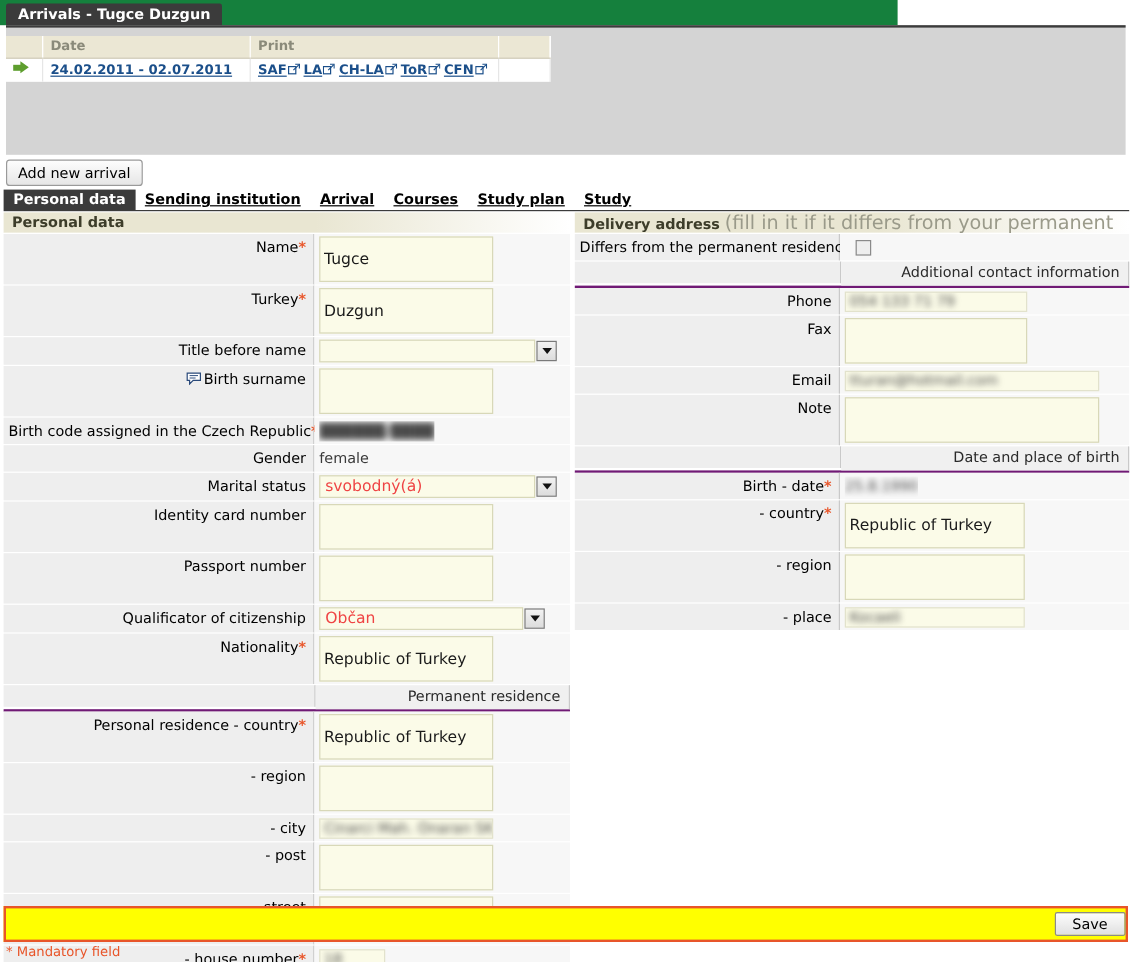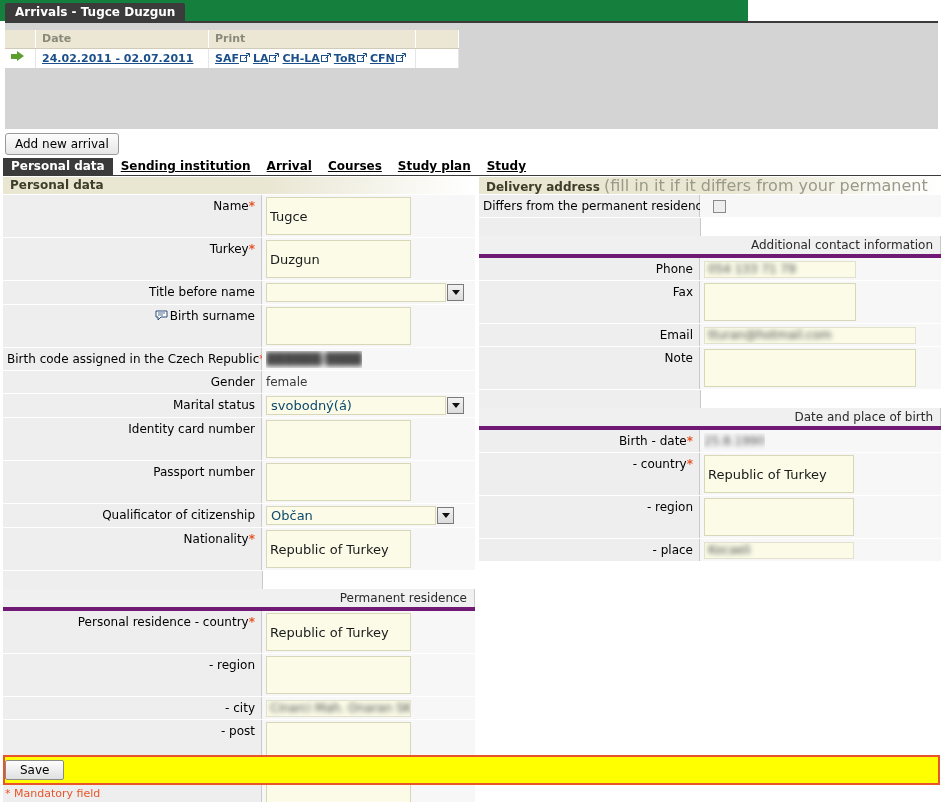--- a/index.html
+++ b/index.html
@@ -190,22 +190,21 @@
     min-height: 22px;
   }
   .req { color: #e8552a; font-weight: bold; }
 
   
   .col-right .frow .lbl { width: 221px; min-width: 221px; }
 
   
   .subhead {
     display: flex;
-    border-bottom: 4px solid #701a75;
-    flex-direction: column;
+    border-bottom: 2px solid #701a75;
   }
   .subhead .sub-left {
     width: 259px; min-width: 259px;
     background: #eeeeee;
     border-right: 1px solid #c9c9c9;
     height: 18px;
   }
   .col-right .subhead .sub-left { width: 221px; min-width: 221px; }
   .subhead .sub-right {
     flex: 1;
@@ -267,21 +266,21 @@
   
   .sel {
     display: inline-flex;
     align-items: stretch;
     height: 19px;
   }
   .sel .selbody {
     background: #fbfbe8;
     border: 1px solid #d8d8b8;
     font-size: 13px;
-    color: #0c4a6e;
+    color: #ef4444;
     padding: 1px 4px;
     display: flex;
     align-items: center;
     box-sizing: border-box;
     height: 19px;
   }
   .sel .selbtn {
     width: 17px; height: 17px;
     margin-left: 1px;
     align-self: center;
@@ -323,21 +322,21 @@
   }
 
   
   .savebar {
     position: absolute; left: 3px; top: 755px; width: 937px; height: 30px;
     background: #ffff00;
     border: 2px solid #e8552a;
     box-sizing: border-box;
     display: flex;
     align-items: center;
-    justify-content: flex-start;
+    justify-content: flex-end;
   }
   .btn-save {
     background: linear-gradient(#fdfdfd, #e0e0e0);
     border: 1px solid #8a8a8a;
     border-radius: 2px;
     padding: 2px 14px;
     font-size: 12px;
     font-family: "DejaVu Sans", "Liberation Sans", sans-serif;
     cursor: pointer;
   }

